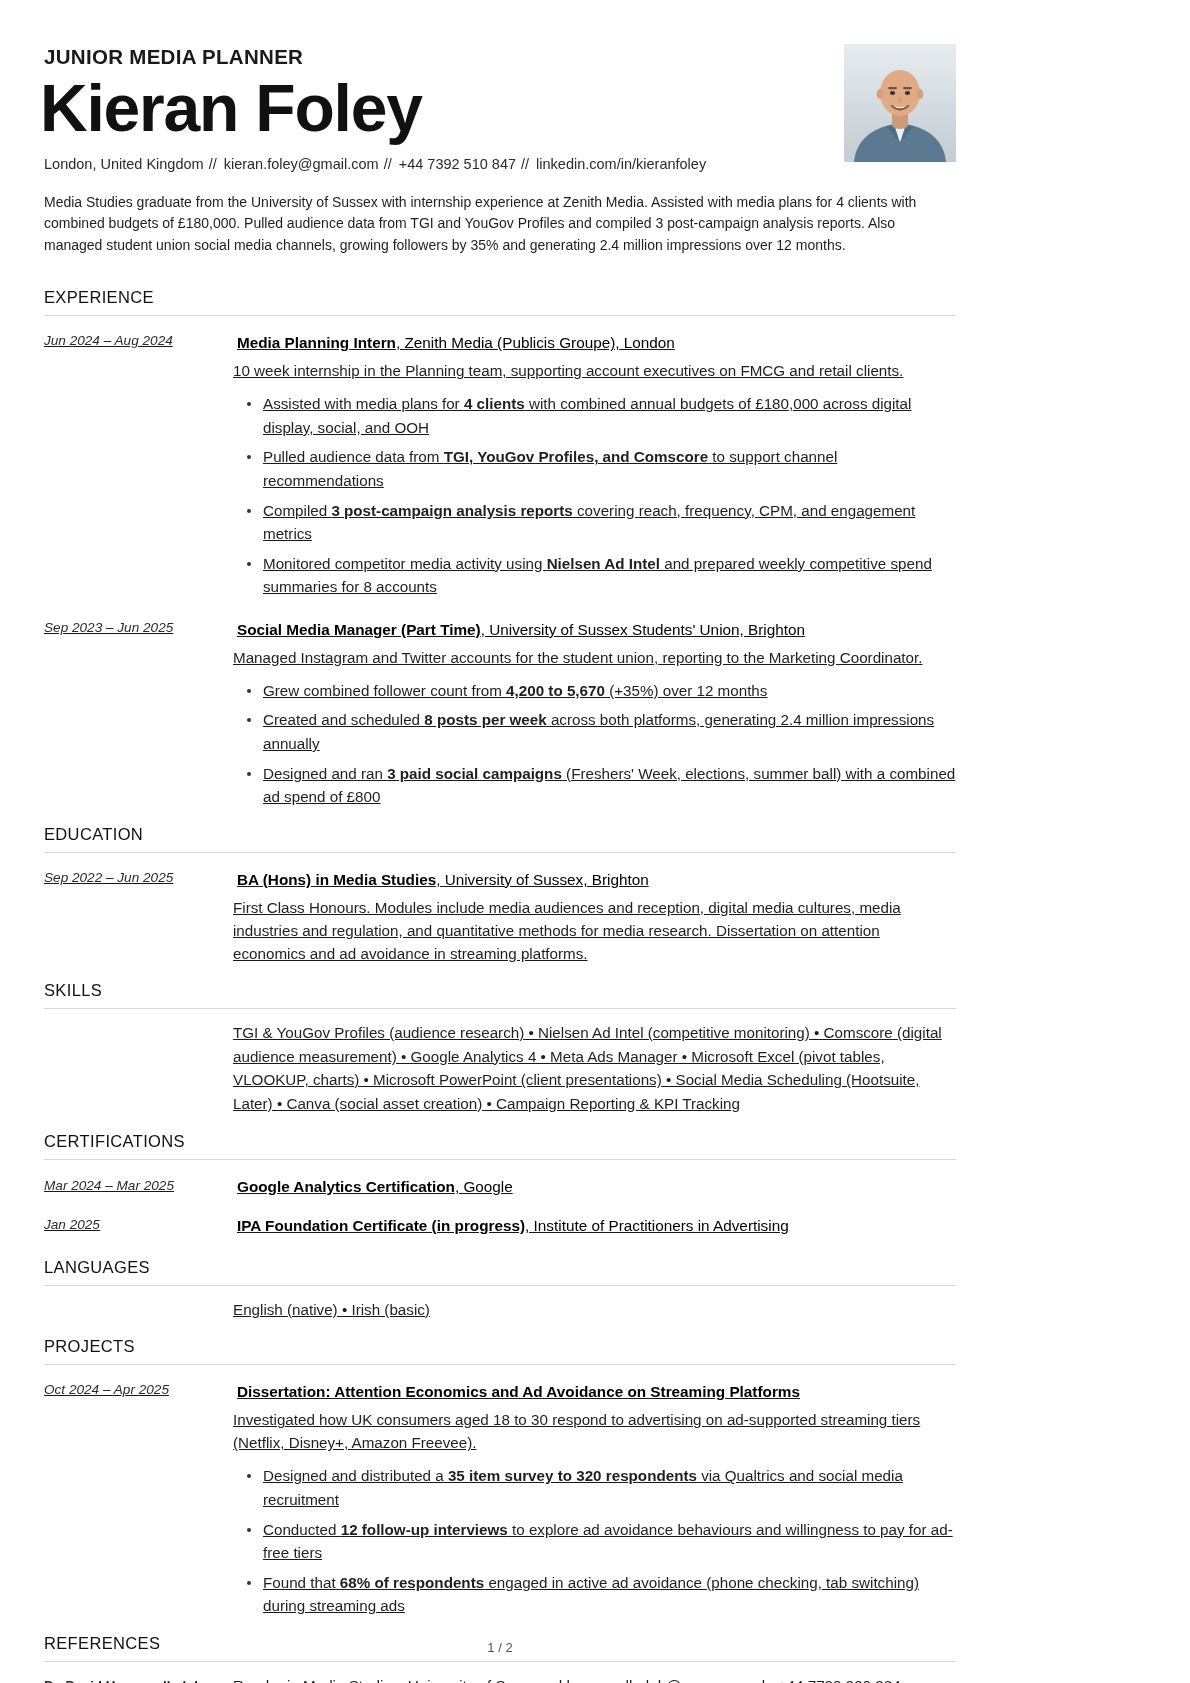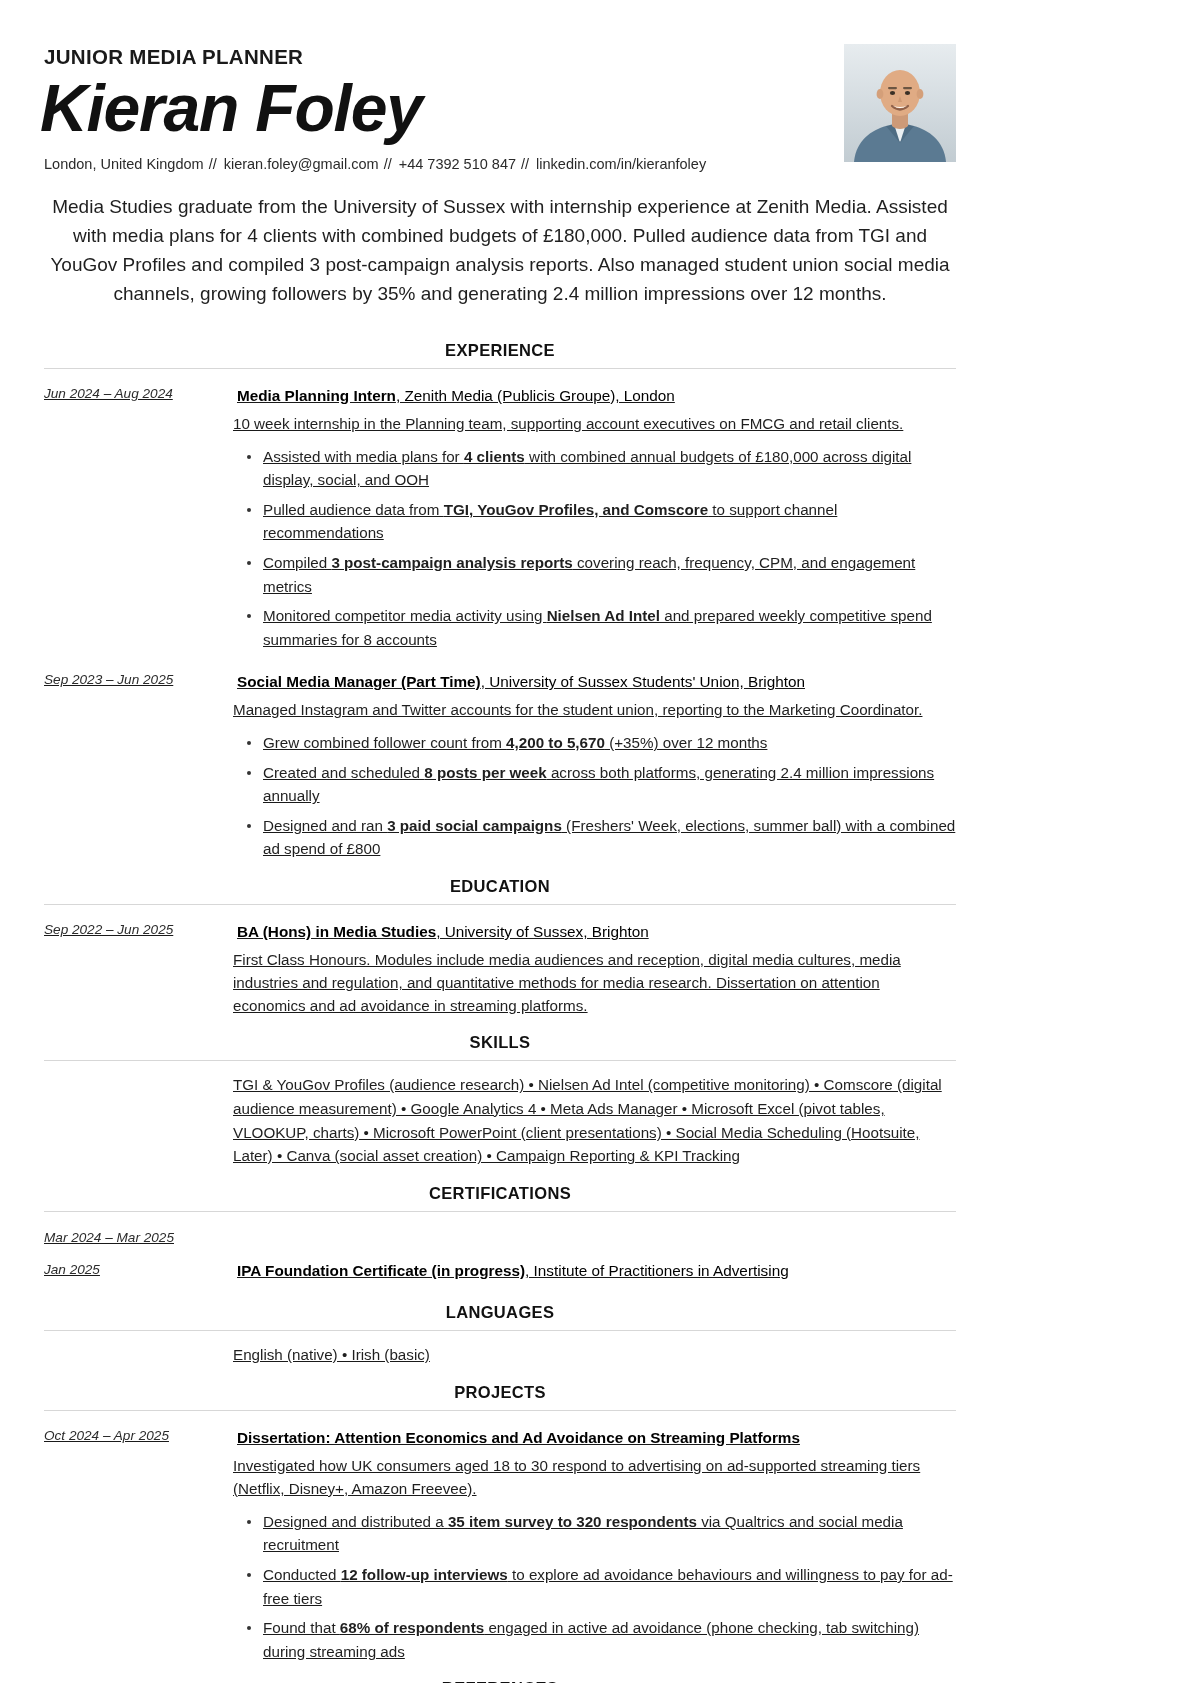--- a/index.html
+++ b/index.html
@@ -33,21 +33,20 @@
     margin: 0 0 2px 0;
     line-height: 1.3;
   }
   .full-name {
     font-size: 66px;
     font-weight: bold;
     letter-spacing: -1.2px;
     line-height: 1.08;
     margin: 2px 0 10px -4px;
     color: #111111;
-    font-style: italic;
   }
   .photo {
     position: absolute;
     top: 0px;
     right: 0px;
     width: 112px;
     height: 118px;
     overflow: hidden;
     background: #cfd6da;
     border: 0;
@@ -57,38 +56,37 @@
   .contact-line {
     font-size: 14.5px;
     color: #2b2b2b;
     line-height: 1.5;
     margin: 0 0 16px 0;
     white-space: nowrap;
   }
   .contact-sep { display: inline-block; padding: 0 7px 0 5px; color: #2b2b2b; }
 
   .summary {
-    font-size: 19px;
+    font-size: 14px;
     line-height: 1.54;
     color: #1f1f1f;
     margin: 0 0 26px 0;
     max-width: 1026px;
-    text-align: center;
+    text-align: left;
   }
 
   
   .section { margin: 0 0 4px 0; }
   .section-title {
     font-size: 16.5px;
-    font-weight: bold;
+    font-weight: normal;
     letter-spacing: 0.35px;
     color: #111111;
     padding: 6px 0 8px 0;
     margin: 0;
-    text-align: center;
   }
   .section-rule {
     height: 1px;
     background: #d7d7d7;
     width: 100%;
     margin: 0 0 12px 0;
   }
 
   .entry {
     display: flex;
@@ -288,20 +286,25 @@
         <div class="plain-block">TGI &amp; YouGov Profiles (audience research) • Nielsen Ad Intel (competitive monitoring) • Comscore (digital audience measurement) • Google Analytics 4 • Meta Ads Manager • Microsoft Excel (pivot tables, VLOOKUP, charts) • Microsoft PowerPoint (client presentations) • Social Media Scheduling (Hootsuite, Later) • Canva (social asset creation) • Campaign Reporting &amp; KPI Tracking</div>
       </div>
     </div>
   </div>
 
   <div class="section">
     <div class="section-title">CERTIFICATIONS</div>
     <div class="section-rule"></div>
     <div class="entry cert-entry">
       <div class="entry-date">Mar 2024 – Mar 2025</div>
+      <div class="entry-body">
+        <div class="entry-heading">
+          <b>Google Analytics Certification</b><span>, Google</span>
+        </div>
+      </div>
     </div>
     <div class="entry cert-entry">
       <div class="entry-date">Jan 2025</div>
       <div class="entry-body">
         <div class="entry-heading">
           <b>IPA Foundation Certificate (in progress)</b><span>, Institute of Practitioners in Advertising</span>
         </div>
       </div>
     </div>
   </div>

